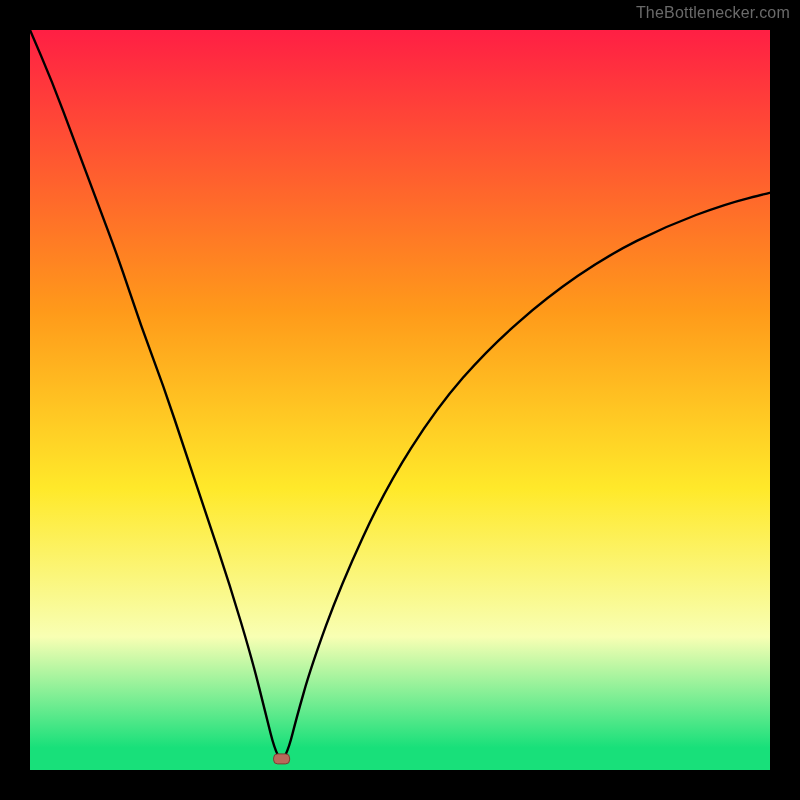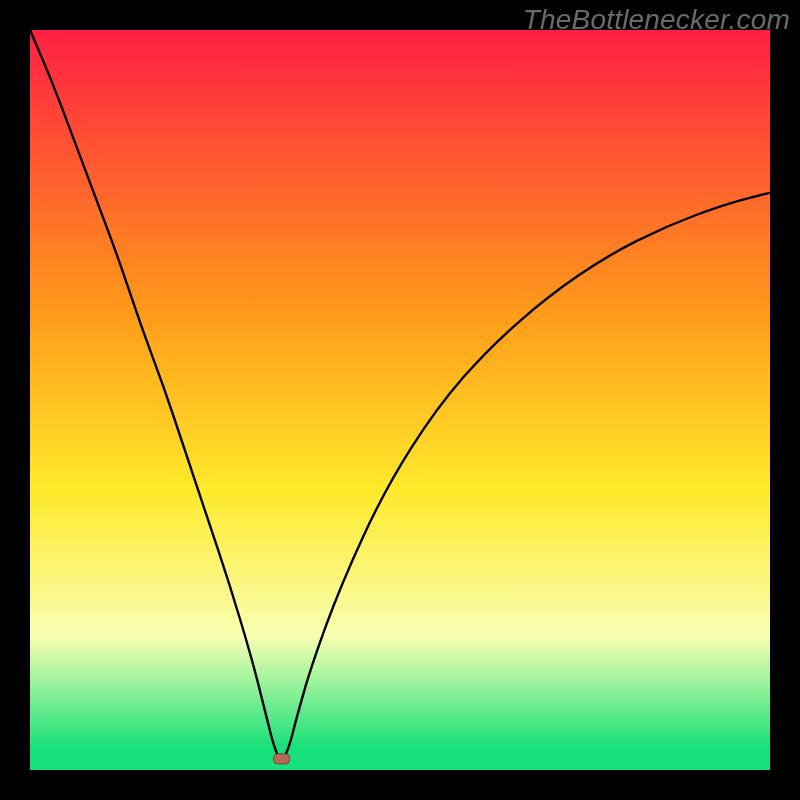--- a/index.html
+++ b/index.html
@@ -22,25 +22,24 @@
     top: 30px;
     width: 740px;
     height: 740px;
     overflow: hidden;
   }
   .watermark {
     position: absolute;
     top: 4px;
     right: 10px;
     color: #6a6a6a;
-    font-size: 28px;
+    font-size: 16px;
     font-weight: 500;
     letter-spacing: 0.2px;
     user-select: none;
-    font-style: italic;
   }
   svg { display: block; }
 </style>
 </head>
 <body>
 
 <div class="stage">
   <div class="watermark">TheBottlenecker.com</div>
 
   <div class="plot">

